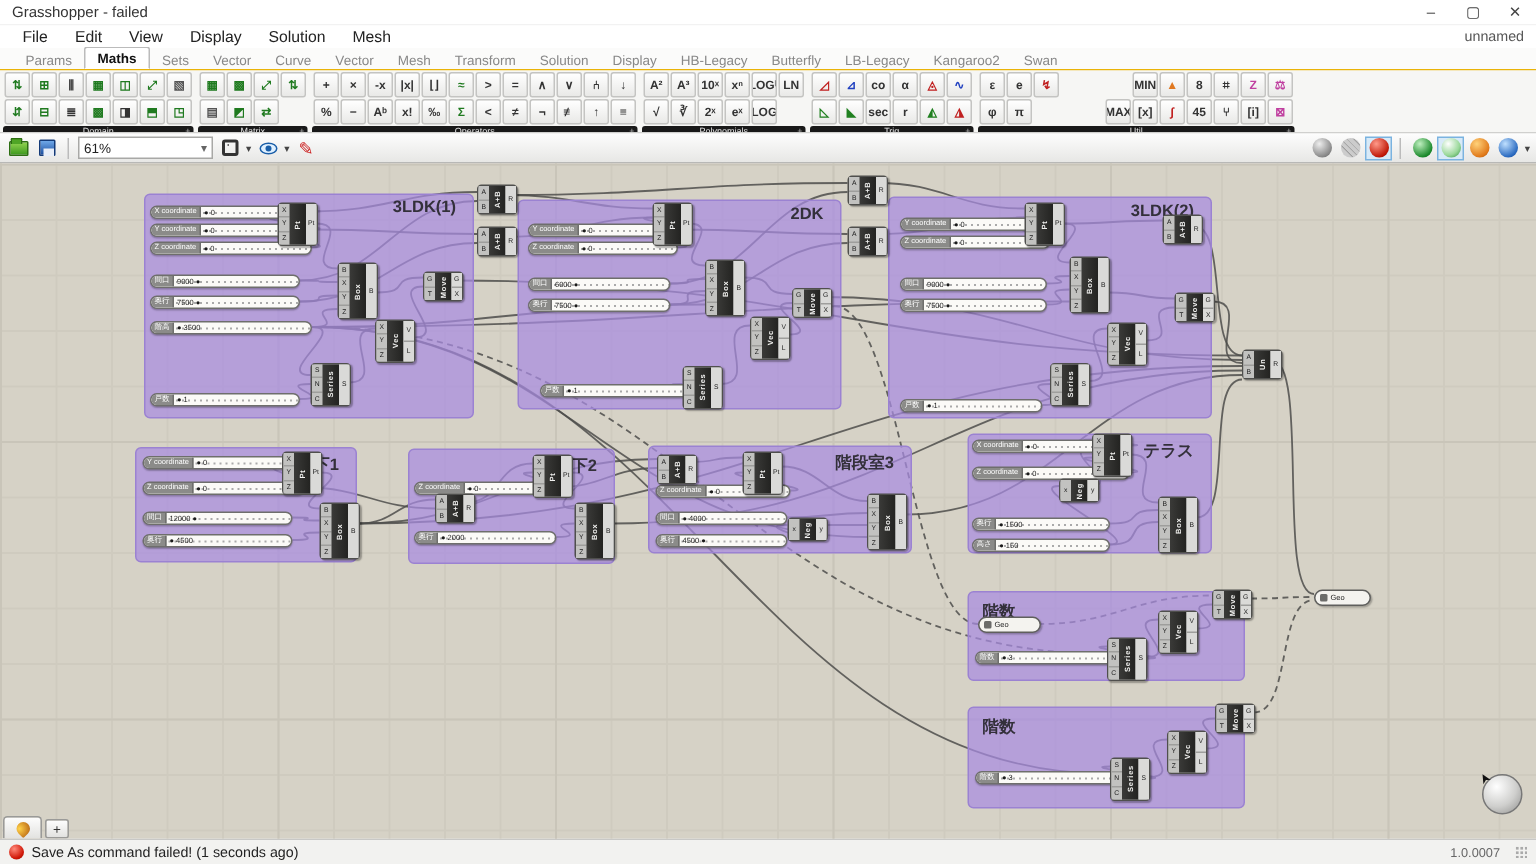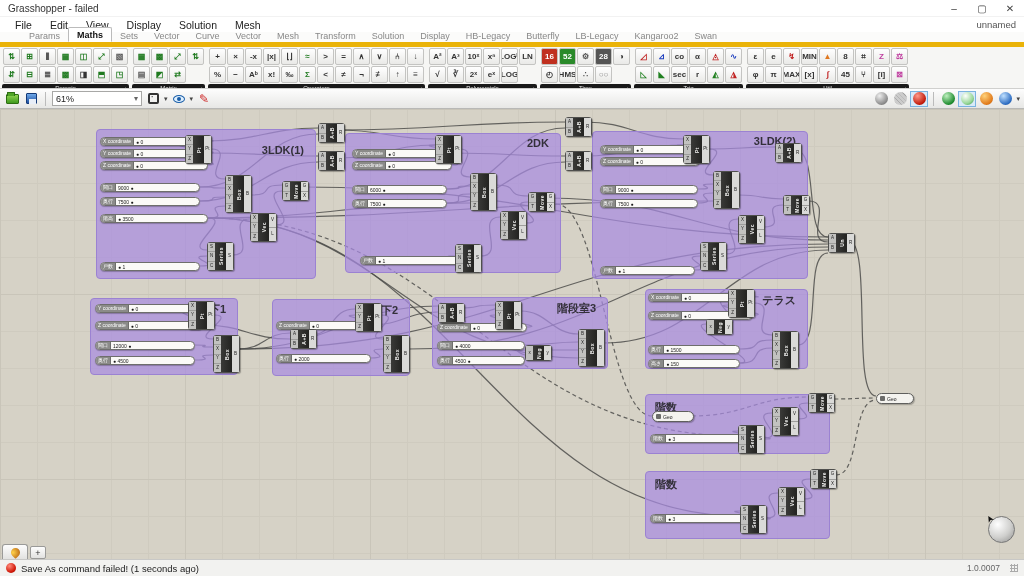--- a/index.html
+++ b/index.html
@@ -7,22 +7,22 @@
     font-family:"Liberation Sans", sans-serif; background:#fff; }
 
   
   .titlebar { height:17px; background:#ffffff; display:flex; align-items:center;
     padding-left:8px; font-size:10px; color:#333; border-bottom:1px solid #f2f2f2; }
   .titlebar .spacer { flex:1; }
   .wbtn { width:28px; text-align:center; font-size:10px; color:#444; cursor:default; }
   .menubar { height:15px; background:#fff; display:flex; align-items:center; padding-left:6px; }
   .menubar .mitem { font-size:10.5px; color:#222; padding:0 9px; }
   .menubar .docname { margin-left:auto; margin-right:8px; font-size:9.5px; color:#555; }
-  .tabbar { height:15px; background:#fbfbfa; display:flex; align-items:flex-end; padding-left:21px;
-    border-bottom:5px solid #eab308; }
+  .tabbar { height:15px; background:#fbfbfa; display:flex; align-items:flex-end; padding-left:9px;
+    border-bottom:1px solid #eab308; }
   .tab { font-size:9px; color:#888; padding:2px 8px 1px; }
   .tab.active { color:#111; font-weight:bold; background:#fff; border:1px solid #bbb; border-bottom:1px solid #fff; border-radius:2px 2px 0 0; }
 
   
   .toolbar { height:42px; background:#f6f6f4; display:flex; align-items:flex-start;
     padding:1px 2px 0; border-bottom:1px solid #d0d0ce; overflow:hidden; }
   .tgroup { display:flex; flex-direction:column; margin-right:3px; }
   .ticons { display:grid; grid-auto-flow:column; grid-template-rows:17px 17px; gap:1px; padding:0 1px; }
   .ticon { width:17px; height:17px; border:1px solid #c4c4c2; border-radius:2px;
     background:linear-gradient(#ffffff,#e9e9e7); font-size:8px; font-weight:bold; color:#333;
@@ -220,34 +220,20 @@
         <div class="ticon" style="color: rgb(51, 51, 51);">xⁿ</div>
         <div class="ticon" style="color: rgb(51, 51, 51);">eˣ</div>
         <div class="ticon" style="color: rgb(51, 51, 51);">LOGᴺ</div>
         <div class="ticon" style="color: rgb(51, 51, 51);">LOG</div>
         <div class="ticon" style="color: rgb(51, 51, 51);">LN</div>
       </div>
       <div class="tlabel">Polynomials<span class="plus">+</span></div>
     </div>
     <div class="tgroup">
       <div class="ticons">
-        <div class="ticon" style="color: rgb(255, 255, 255); background: rgb(192, 48, 32);">16</div>
-        <div class="ticon" style="color: rgb(51, 51, 51);">◴</div>
-        <div class="ticon" style="color: rgb(255, 255, 255); background: rgb(42, 138, 42);">52</div>
-        <div class="ticon" style="color: rgb(51, 51, 51);">HMS</div>
-        <div class="ticon" style="color: rgb(85, 85, 85);">⚙</div>
-        <div class="ticon" style="color: rgb(85, 85, 85);">∴</div>
-        <div class="ticon" style="color: rgb(255, 255, 255); background: rgb(85, 85, 85);">28</div>
-        <div class="ticon" style="color: rgb(136, 136, 136);">○○</div>
-        <div class="ticon" style="color: rgb(51, 51, 51);">◑</div>
-      </div>
-      <div class="tlabel">Time<span class="plus">+</span></div>
-    </div>
-    <div class="tgroup">
-      <div class="ticons">
         <div class="ticon" style="color: rgb(192, 32, 32);">◿</div>
         <div class="ticon" style="color: rgb(32, 128, 32);">◺</div>
         <div class="ticon" style="color: rgb(32, 64, 192);">⊿</div>
         <div class="ticon" style="color: rgb(32, 128, 32);">◣</div>
         <div class="ticon" style="color: rgb(51, 51, 51);">co</div>
         <div class="ticon" style="color: rgb(51, 51, 51);">sec</div>
         <div class="ticon" style="color: rgb(51, 51, 51);">α</div>
         <div class="ticon" style="color: rgb(51, 51, 51);">r</div>
         <div class="ticon" style="color: rgb(192, 32, 32);">◬</div>
         <div class="ticon" style="color: rgb(32, 128, 32);">◭</div>
@@ -256,21 +242,21 @@
       </div>
       <div class="tlabel">Trig<span class="plus">+</span></div>
     </div>
     <div class="tgroup">
       <div class="ticons">
         <div class="ticon" style="color: rgb(51, 51, 51);">ε</div>
         <div class="ticon" style="color: rgb(51, 51, 51);">φ</div>
         <div class="ticon" style="color: rgb(51, 51, 51);">e</div>
         <div class="ticon" style="color: rgb(51, 51, 51);">π</div>
         <div class="ticon" style="color: rgb(192, 32, 32);">↯</div>
-        <div class="ticon" style="color: rgb(51, 51, 51);">MAX</div>
+        <div class="ticon" style="color: rgb(51, 51, 51); margin-left: 48px;">MAX</div>
         <div class="ticon" style="color: rgb(51, 51, 51);">MIN</div>
         <div class="ticon" style="color: rgb(51, 51, 51);">[x]</div>
         <div class="ticon" style="color: rgb(224, 120, 32);">▲</div>
         <div class="ticon" style="color: rgb(192, 32, 32);">∫</div>
         <div class="ticon" style="color: rgb(51, 51, 51);">8</div>
         <div class="ticon" style="color: rgb(51, 51, 51);">45</div>
         <div class="ticon" style="color: rgb(51, 51, 51);">⌗</div>
         <div class="ticon" style="color: rgb(51, 51, 51);">⑂</div>
         <div class="ticon" style="color: rgb(192, 64, 160);">Z</div>
         <div class="ticon" style="color: rgb(51, 51, 51);">[i]</div>
@@ -425,21 +411,21 @@
       <path d="M 848 131 C 873 131, 851 287, 876 287" fill="none" stroke="#4d4d4b" stroke-width="1.2" opacity="0.85"></path>
     </svg>
   <div class="navball" style="left:988px; top:407px;"></div>
   <div class="doctabs">
     <div class="doctab">
         <span class="ghbug"></span>
       </div>
     <div class="plustab">+</div>
   </div>
 <div class="ggroup" style="left: 96px; top: 20px; width: 220px; height: 150px;"></div>
-    <div class="glabel" style="left: 304px; top: 35px; transform: translateX(-100%); text-align: center;">3LDK(1)</div>
+    <div class="glabel" style="left: 304px; top: 23px; transform: translateX(-100%); text-align: center;">3LDK(1)</div>
     <div class="ggroup" style="left: 345px; top: 24px; width: 216px; height: 140px;"></div>
     <div class="glabel" style="left: 549px; top: 28px; transform: translateX(-100%);">2DK</div>
     <div class="ggroup" style="left: 592px; top: 22px; width: 216px; height: 148px;"></div>
     <div class="glabel" style="left: 796px; top: 26px; transform: translateX(-100%);">3LDK(2)</div>
     <div class="ggroup" style="left: 90px; top: 189px; width: 148px; height: 77px;"></div>
     <div class="glabel" style="left: 226px; top: 193px; transform: translateX(-100%);">廊下1</div>
     <div class="ggroup" style="left: 272px; top: 190px; width: 138px; height: 77px;"></div>
     <div class="glabel" style="left: 398px; top: 194px; transform: translateX(-100%);">廊下2</div>
     <div class="ggroup" style="left: 432px; top: 188px; width: 176px; height: 72px;"></div>
     <div class="glabel" style="left: 596px; top: 192px; transform: translateX(-100%);">階段室3</div>

